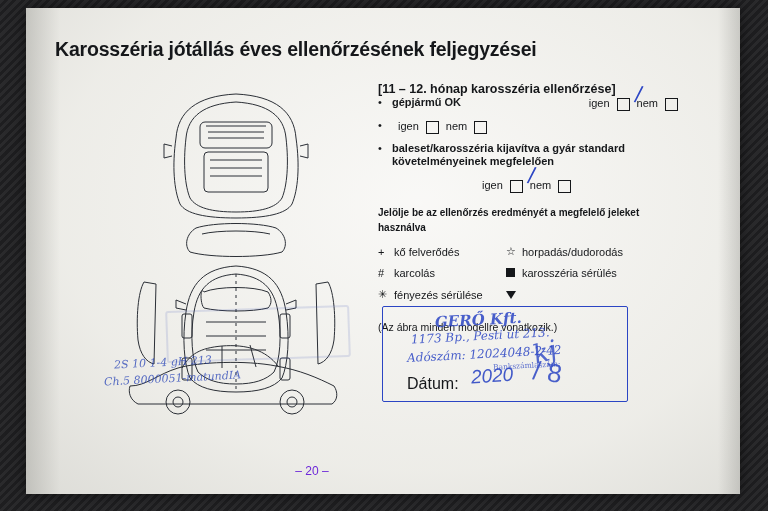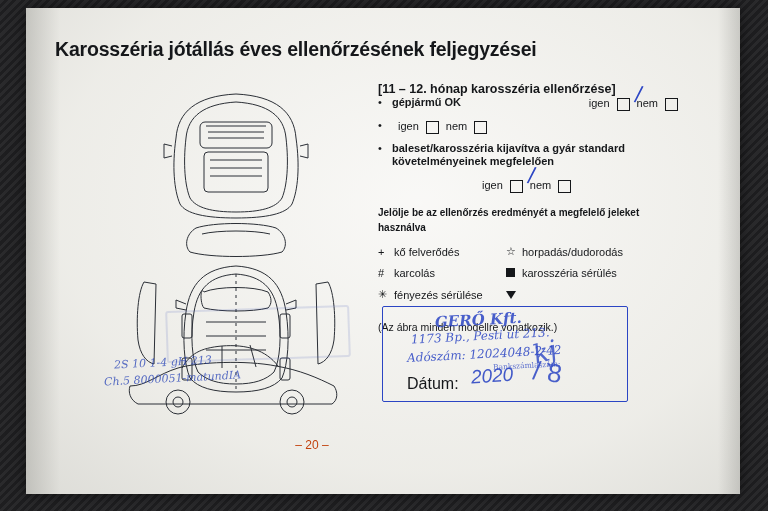--- a/index.html
+++ b/index.html
@@ -271,25 +271,25 @@
     font-size: 26px;
     color: #2b45c4;
     transform: rotate(8deg);
     opacity: 0.85;
   }
 
   
   #footer {
     position: absolute;
     left: 0;
-    top: 430px;
+    top: 456px;
     width: 572px;
     text-align: center;
     font-size: 12px;
-    color: #c2410c;
+    color: #6d28d9;
   }
 </style>
 </head>
 <body>
 
 <div id="scene">
   <div id="page">
     <div class="paper-tone"></div>
 
     <div id="title">Karosszéria jótállás éves ellenőrzésének feljegyzései</div>

